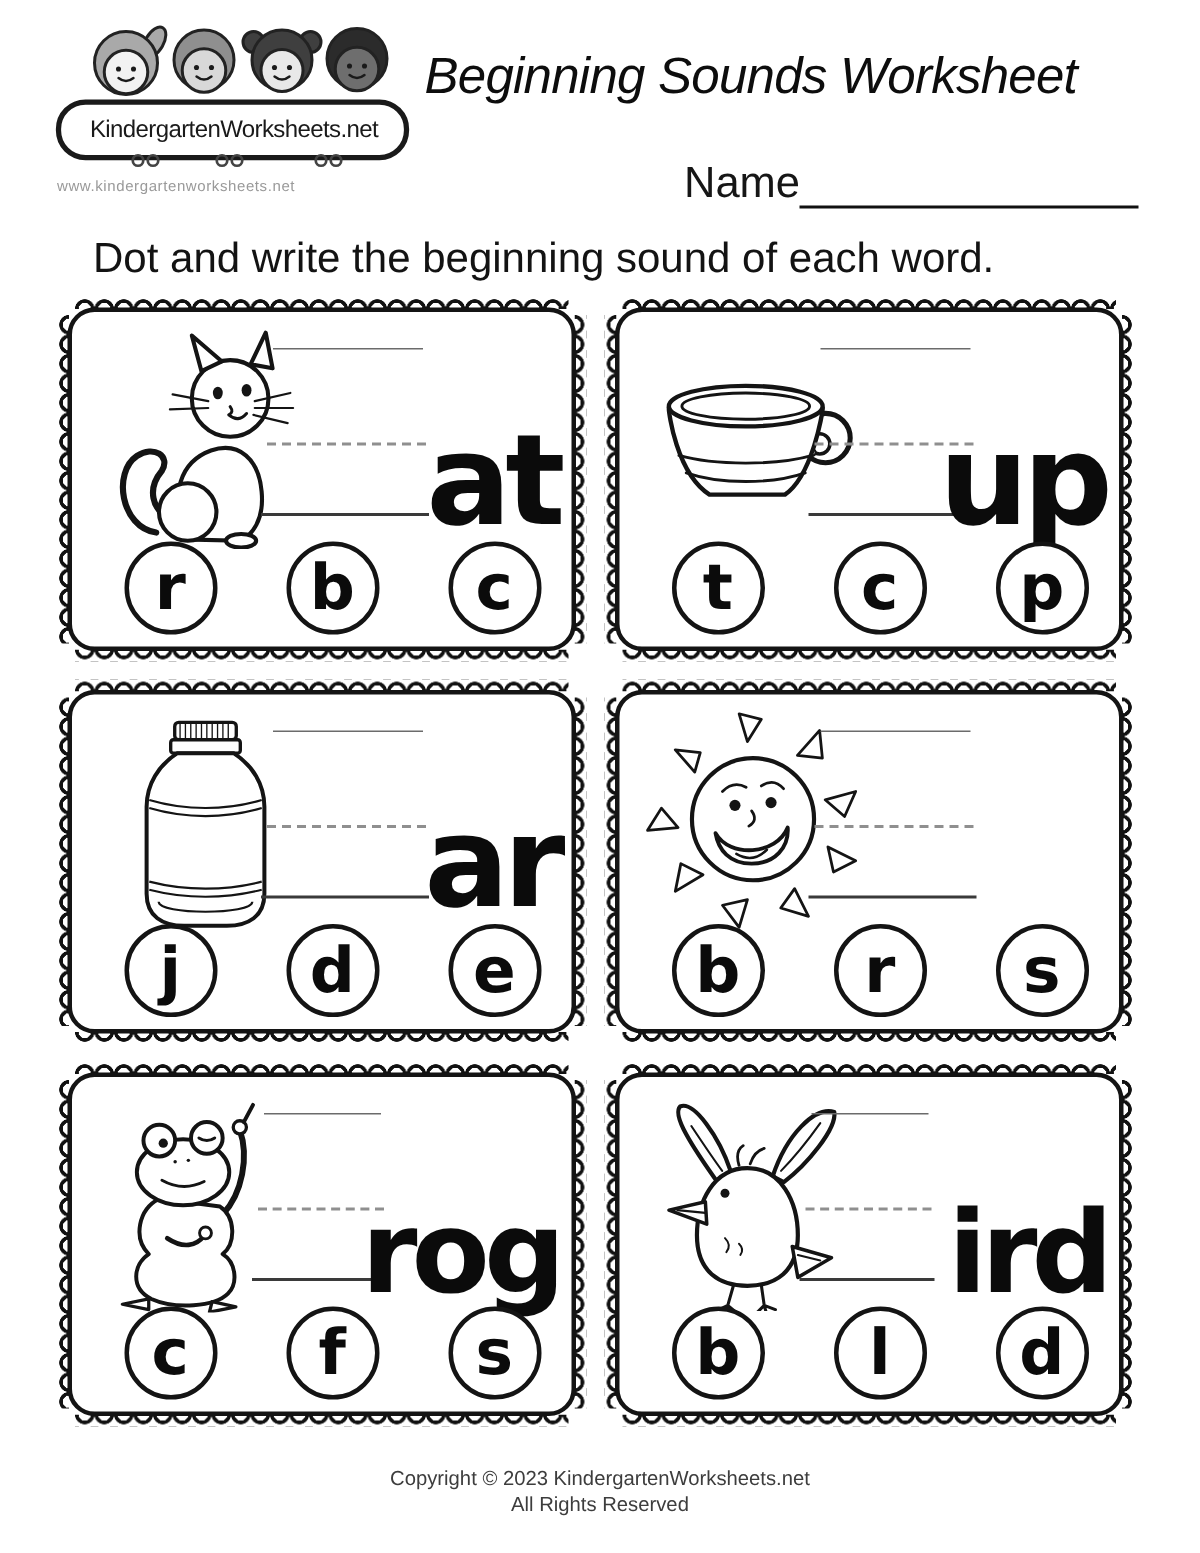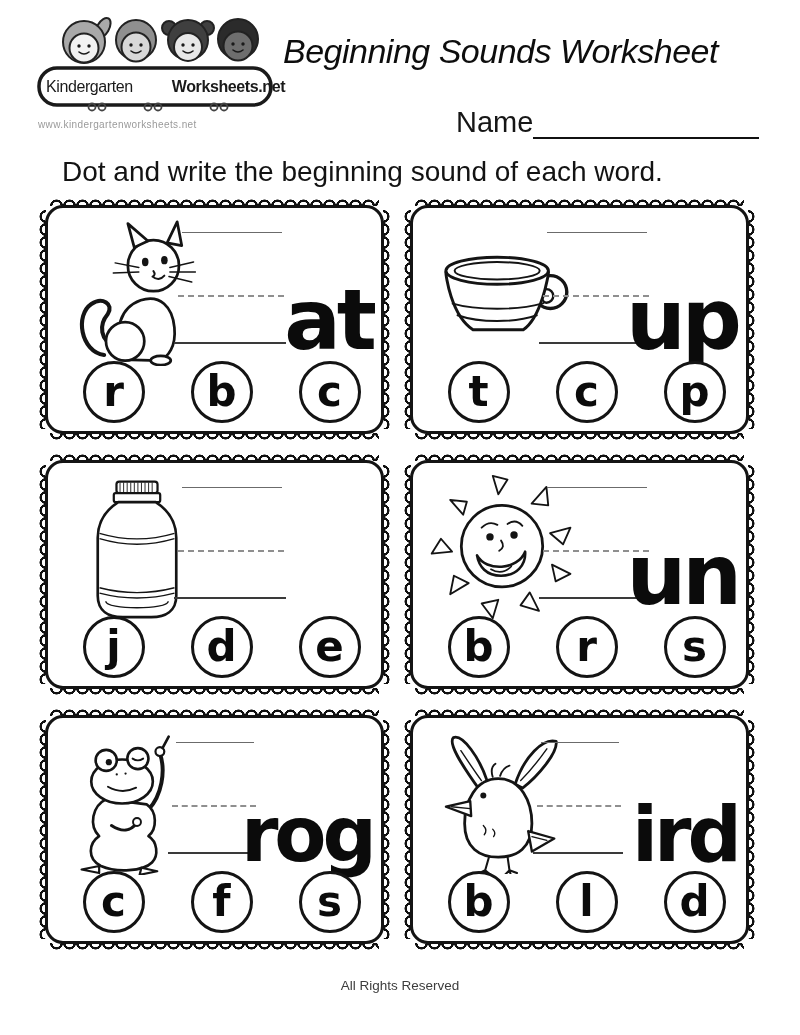--- a/index.html
+++ b/index.html
@@ -2,21 +2,21 @@
 <html><head>
 <meta charset="utf-8">
 <style>
   * { margin:0; padding:0; box-sizing:border-box; }
   html,body { width:800px; height:1035px; background:#fff; font-family:"Liberation Sans",sans-serif; color:#111; overflow:hidden; position:relative; }
 
   
   .logo-wrap { position:absolute; left:36px; top:12px; width:240px; height:100px; }
   .logo-text { position:absolute; left:10px; top:61px; width:220px; height:28px; text-align:center;
                font-size:16px; letter-spacing:-0.4px; white-space:nowrap; line-height:28px; color:#1a1a1a; }
-  .logo-text .bold { font-weight:bold;padding-left:39px; }
+  .logo-text .bold { font-weight:normal; }
   .website { position:absolute; left:38px; top:119px; font-size:10px; color:#9a9a9a; letter-spacing:0.4px; }
   .title { position:absolute; left:283px; top:32px; font-size:34px; letter-spacing:-0.5px; color:#0d0d0d; white-space:nowrap;font-style:italic; }
   .name-row { position:absolute; left:456px; top:106px; display:flex; align-items:flex-end;text-align:center; }
   .name-label { font-size:29px; color:#161616; }
   .name-line { display:inline-block; width:226px; height:33px; border-bottom:2.5px solid #111; }
   .instruction { position:absolute; left:62px; top:156px; font-size:28px; color:#131313; }
 
   
   .grid { position:absolute; left:38px; top:198px; display:grid;
           grid-template-columns:353px 353px; grid-auto-rows:243px; column-gap:19px; row-gap:21px;gap:12px; }
@@ -209,20 +209,21 @@
             <path d="M23,69 C50,77 80,77 107,69" fill="none" stroke-width="1.6"></path>
             <path d="M23,124 C50,131 80,131 107,124" fill="none" stroke-width="1.6"></path>
             <path d="M23,130 C50,137 80,137 107,130" fill="none" stroke-width="1.6"></path>
             <path d="M30,139 C30,149 100,149 100,139" fill="none" stroke-width="1.6"></path>
           </g>
         </svg>
       </div>
       <div class="line-top"></div>
       <div class="line-mid"></div>
       <div class="line-base"></div>
+      <div class="suffix">ar</div>
       <div class="choices">
         <div class="choice">
             <span>j</span>
           </div>
         <div class="choice">
             <span>d</span>
           </div>
         <div class="choice">
             <span>e</span>
           </div>
@@ -254,21 +255,20 @@
             <circle cx="93" cy="66" r="4" fill="#141414" stroke="none"></circle>
             <path d="M79,72 q5,7 -2,11" fill="none"></path>
             <path d="M53,88 C63,106 97,104 105,84 C106,98 96,110 79,110 C63,110 55,100 53,88 Z" stroke-width="2.8"></path>
             <path d="M68,103 q12,7 22,-3" fill="none" stroke-width="1.8"></path>
           </g>
         </svg>
       </div>
       <div class="line-top"></div>
       <div class="line-mid"></div>
       <div class="line-base"></div>
-      <div class="suffix">un</div>
       <div class="choices">
         <div class="choice">
             <span>b</span>
           </div>
         <div class="choice">
             <span>r</span>
           </div>
         <div class="choice">
             <span>s</span>
           </div>
@@ -362,14 +362,15 @@
         <div class="choice">
             <span>d</span>
           </div>
       </div>
     </div>
   </div>
 
 </div>
 
 <div class="footer">
+  <div>Copyright © 2023 KindergartenWorksheets.net</div>
   <div>All Rights Reserved</div>
 </div>
 
 </body></html>

